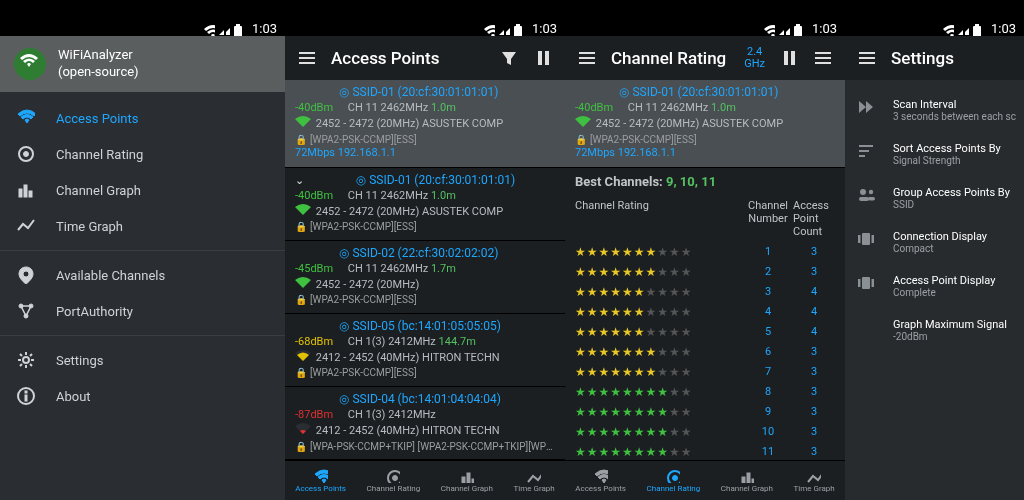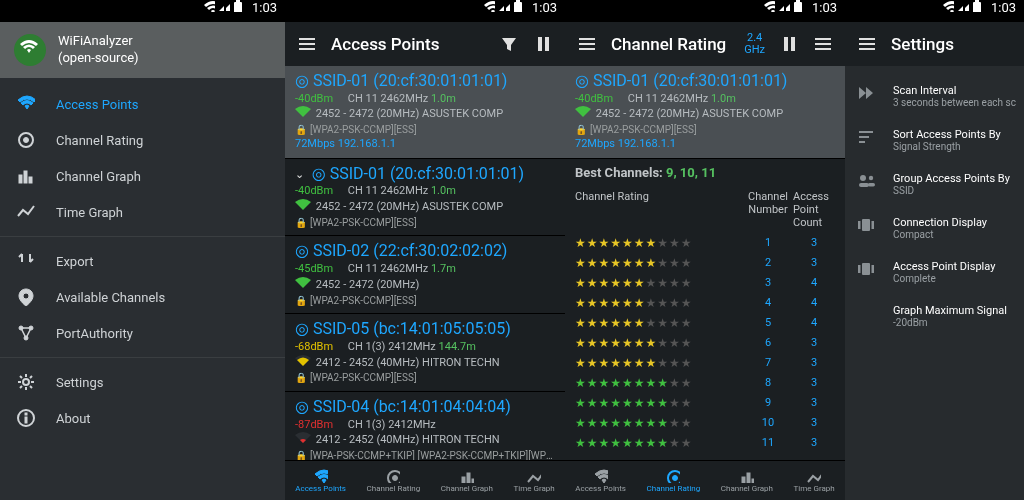--- a/index.html
+++ b/index.html
@@ -12,22 +12,22 @@
     display: flex;
   }
   .pane { position: relative; height: 500px; overflow: hidden; }
   
   .pane1 { width: 285px; background: #2a2e32; }
   .pane2 { width: 280px; background: #1b1f22; }
   .pane3 { width: 280px; background: #1b1f22; }
   .pane4 { width: 179px; background: #272b2e; }
 
   .statusbar {
-    height: 22px; display: flex; justify-content: flex-end;
-    align-items: flex-start; gap: 3px; padding-right: 8px;
+    height: 36px; display: flex; justify-content: flex-end;
+    align-items: flex-end; gap: 3px; padding-right: 8px;
     background: #000; color: #fff; font-size: 12px;
   }
   .statusbar svg { width: 12px; height: 12px; fill: #fff; }
   .statusbar .clock { margin-left: 4px; font-size: 13px; }
 
   
   .drawer-header {
     background: #5a5e5f; padding: 10px 14px; display: flex; align-items: center;
     gap: 12px; height: 56px;
   }
@@ -54,21 +54,21 @@
   .appbar .title { font-size: 17px; font-weight: 500; flex: 1; }
   .appbar .icon { width: 20px; height:20px; display:flex;align-items:center;justify-content:center;}
   .appbar .icon svg { width: 18px; height: 18px; fill:#e0e0e0; }
   .badge24 { font-size:11px; color:#1ea7ff; text-align:center; line-height:1.05; }
 
   .ap-card {
     padding: 4px 10px 6px; font-size: 11px; border-bottom: 1px solid #000;
   }
   .ap-card.highlight { background: #4a4f53; }
   .ap-row { white-space: nowrap; overflow:hidden; text-overflow: ellipsis; line-height: 1.35; }
-  .ap-ssid { color: #1ea7ff; font-size: 16px; }
+  .ap-ssid { color: #1ea7ff; font-size: 12px; margin-left: 44px; }
   .dbm { display:inline-block; width: 50px; }
   .green { color: #40c040; }
   .yellow { color: #e2c200; }
   .red { color: #e03030; }
   .lock { font-size:10px; color:#9a9e9f; }
   .sub { color:#b7bcc0; }
   .link { color:#1ea7ff; }
   .greentext { color:#55c060; }
   .wifi-ic { display:inline-block; width:18px; vertical-align:middle; }
   .wifi-ic svg { width:16px; height:12px; }
@@ -264,28 +264,20 @@
         <svg>
             <use href="#i-line"></use>
           </svg>
       </span>
       <span>Time Graph</span>
     </div>
       <div class="drawer-divider"></div>
     <div class="drawer-item ">
       <span class="icon">
         <svg>
-            <use href="#i-export"></use>
-          </svg>
-      </span>
-      <span>Export</span>
-    </div>
-    <div class="drawer-item ">
-      <span class="icon">
-        <svg>
             <use href="#i-pin"></use>
           </svg>
       </span>
       <span>Available Channels</span>
     </div>
     <div class="drawer-item ">
       <span class="icon">
         <svg>
             <use href="#i-net"></use>
           </svg>

